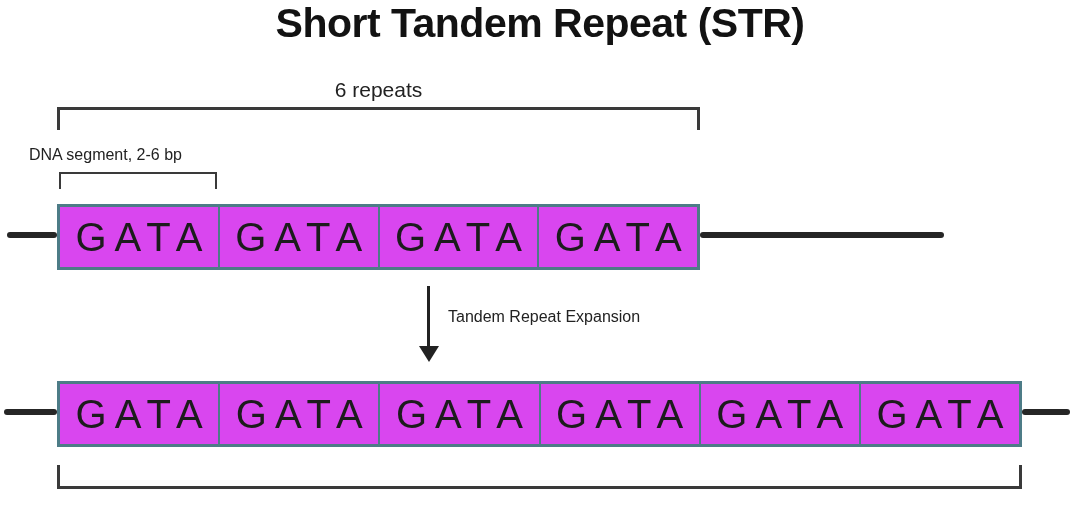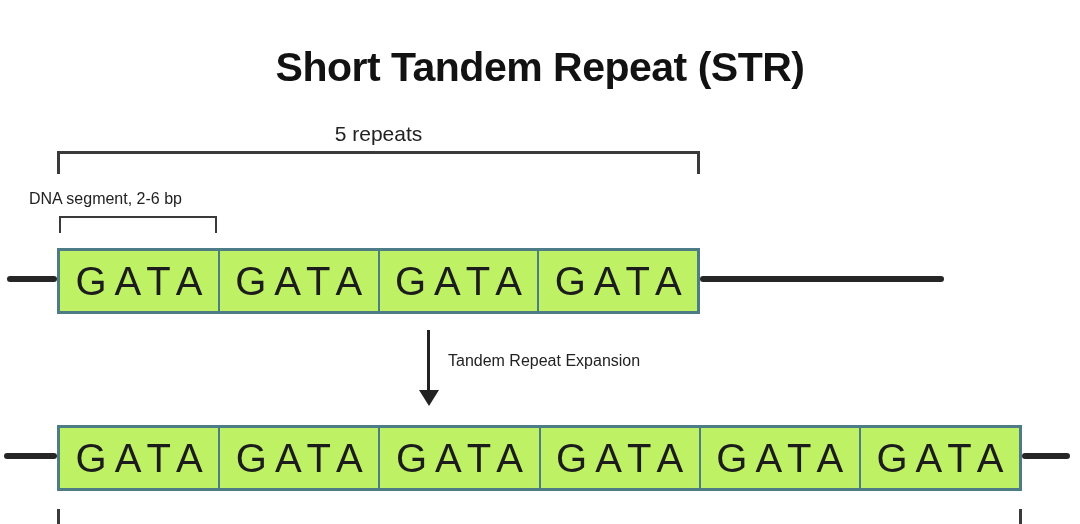--- a/index.html
+++ b/index.html
@@ -4,21 +4,21 @@
 <style>
   html,body{margin:0;padding:0;background:#ffffff;}
   #stage{
     position:relative;
     width:1080px;height:524px;
     background:#ffffff;
     font-family:"Liberation Sans", sans-serif;
     color:#161616;
     overflow:hidden;
   }
-  .abs{position:absolute;margin-top:44px;}
+  .abs{position:absolute;}
 
   .title{
     top:0;left:0;width:1080px;height:52px;
     text-align:center;
     font-size:41px;font-weight:700;letter-spacing:-0.5px;
     color:#121212;
   }
 
   .bracket-label{
     font-size:21px;color:#222;text-align:center;
@@ -44,21 +44,21 @@
   .dna-line{
     height:6px;background:#262626;border-radius:3px;
   }
   .line-r1-left{top:232px;left:7px;width:50px;}
   .line-r1-right{top:232px;left:700px;width:244px;}
   .line-r2-left{top:409px;left:4px;width:53px;}
   .line-r2-right{top:409px;left:1022px;width:48px;}
 
   .str-row{
     display:flex;
-    background:#bef264;
+    background:#d946ef;
     border:3px solid #4d7c87;
     box-sizing:border-box;
   }
   .row-1{top:204px;left:57px;width:643px;height:66px;}
   .row-2{top:381px;left:57px;width:965px;height:66px;}
   .gata-box{
     flex:1 1 0;
     display:flex;align-items:center;justify-content:center;
     font-size:40px;letter-spacing:8px;
     color:#1c1c1c;
@@ -77,21 +77,21 @@
   }
   .arrow-label{top:308px;left:448px;font-size:16px;color:#222;}
 </style>
 </head>
 <body>
 
 <div id="stage">
 
   <div class="abs title">Short Tandem Repeat (STR)</div>
 
-  <div class="abs bracket-label label-4">5 repeats</div>
+  <div class="abs bracket-label label-4">6 repeats</div>
   <div class="abs bracket-top bracket-4"></div>
 
   <div class="abs bracket-label label-seg">DNA segment, 2-6 bp</div>
   <div class="abs bracket-top bracket-seg"></div>
 
   <div class="abs dna-line line-r1-left"></div>
   <div class="abs str-row row-1">
     <div class="gata-box">
         <span>GATA</span>
       </div>

